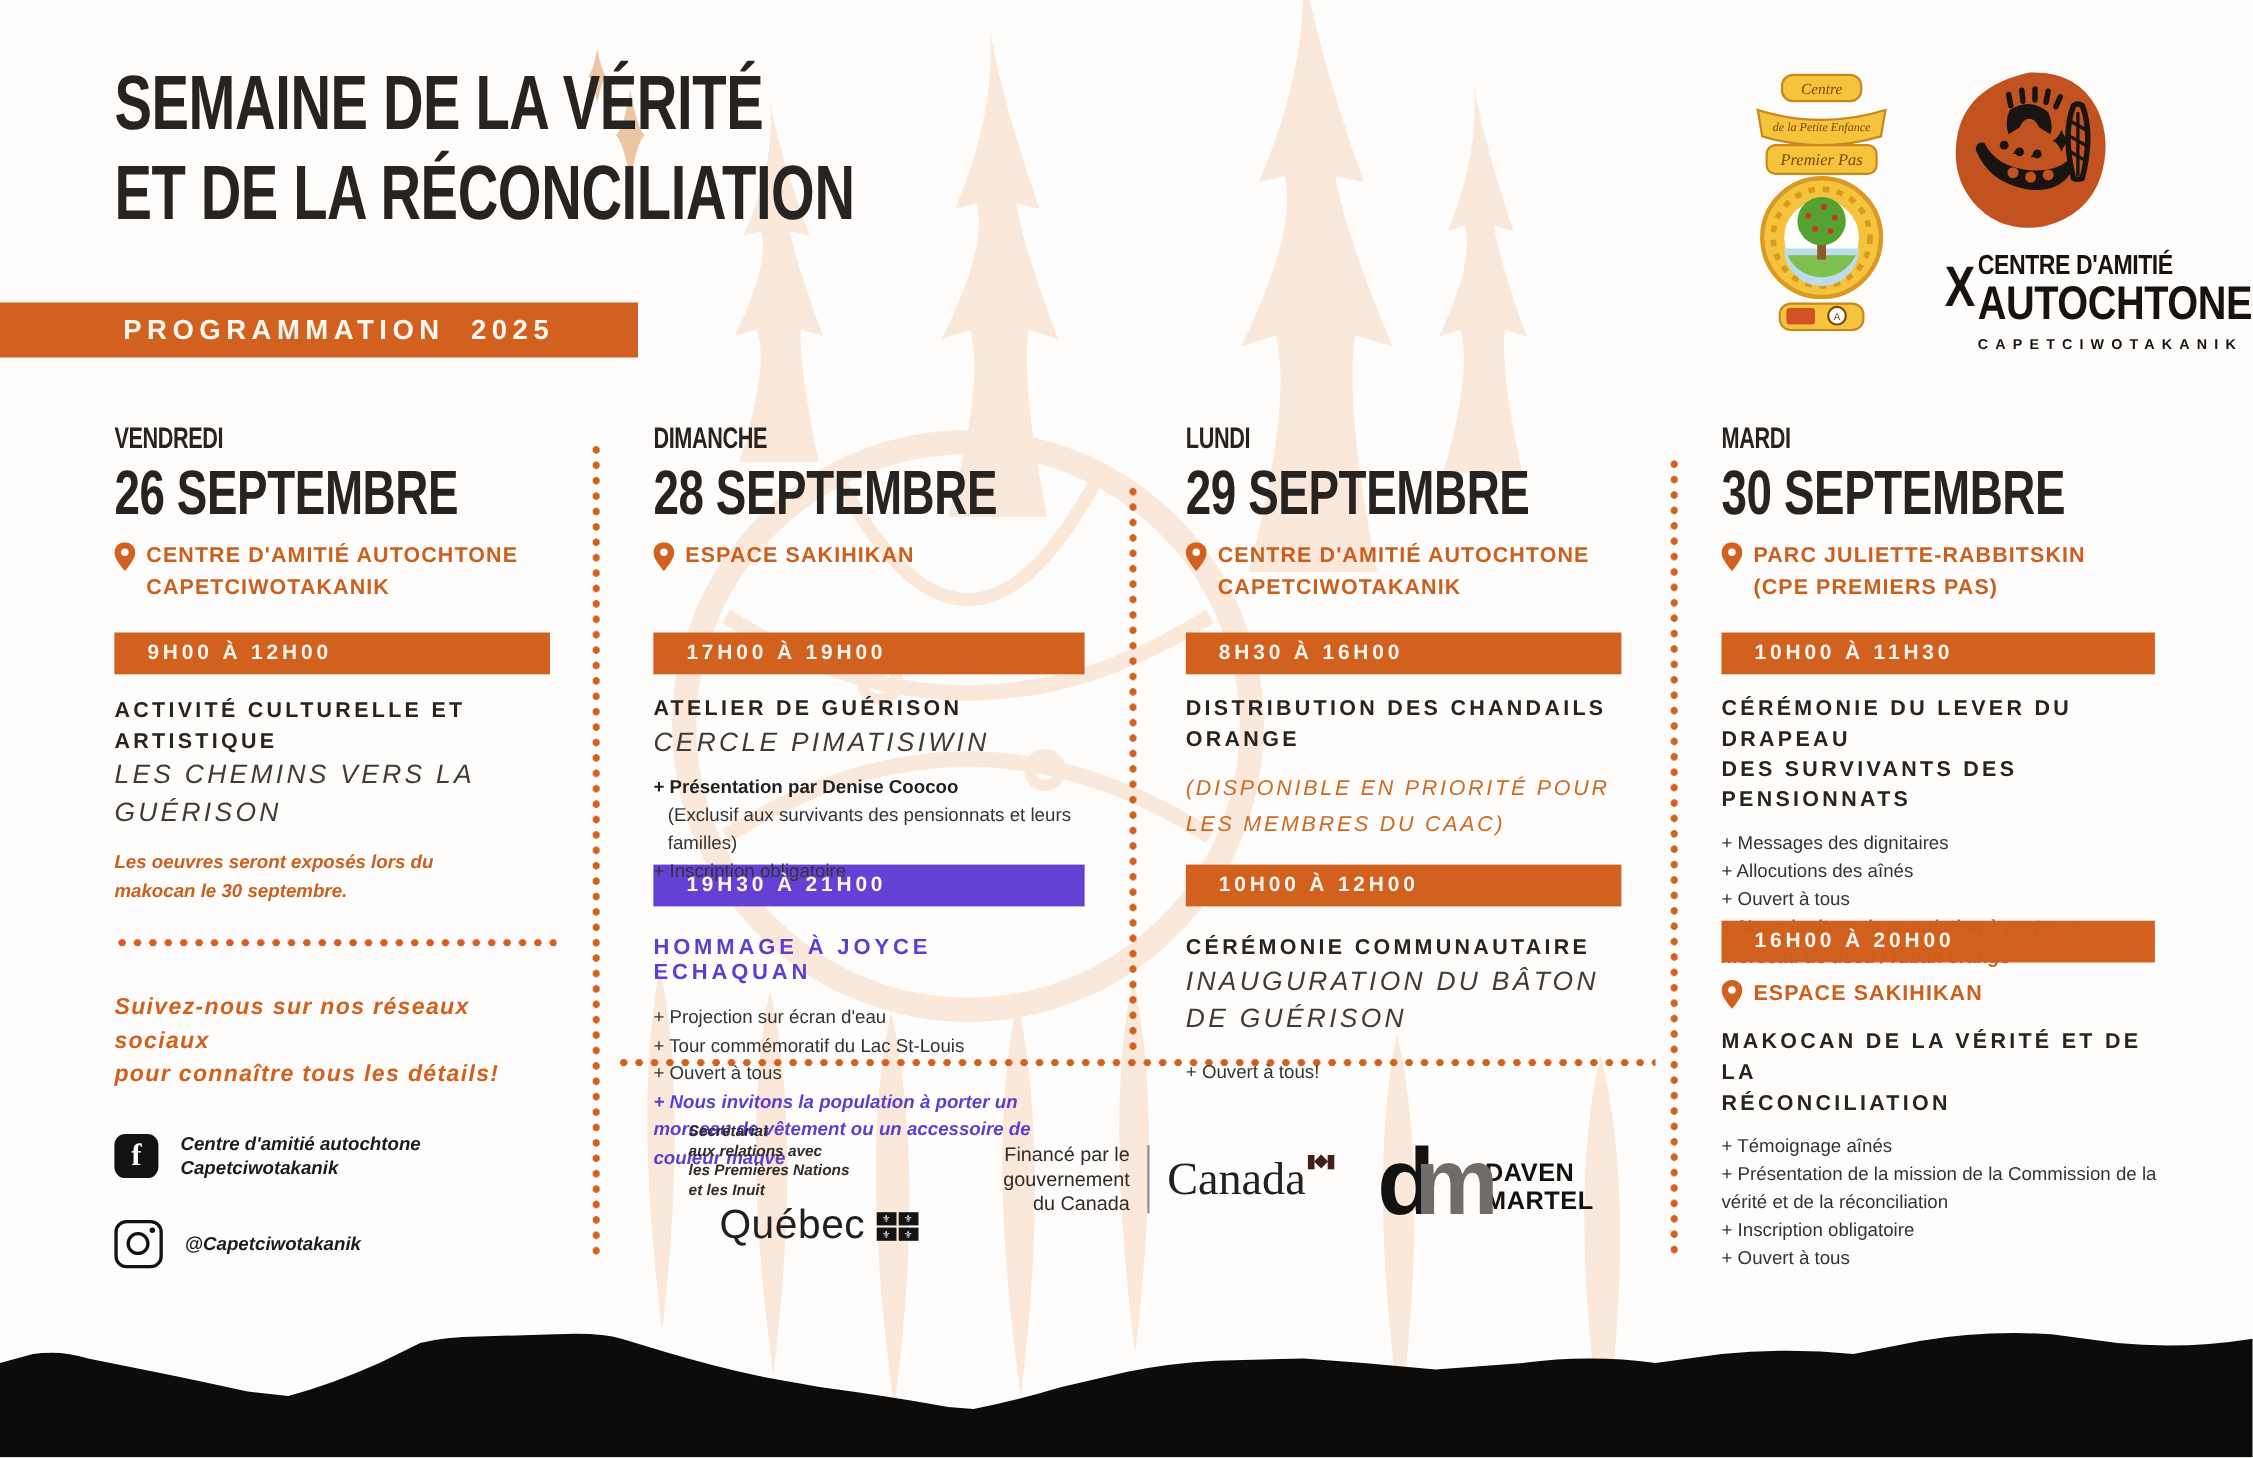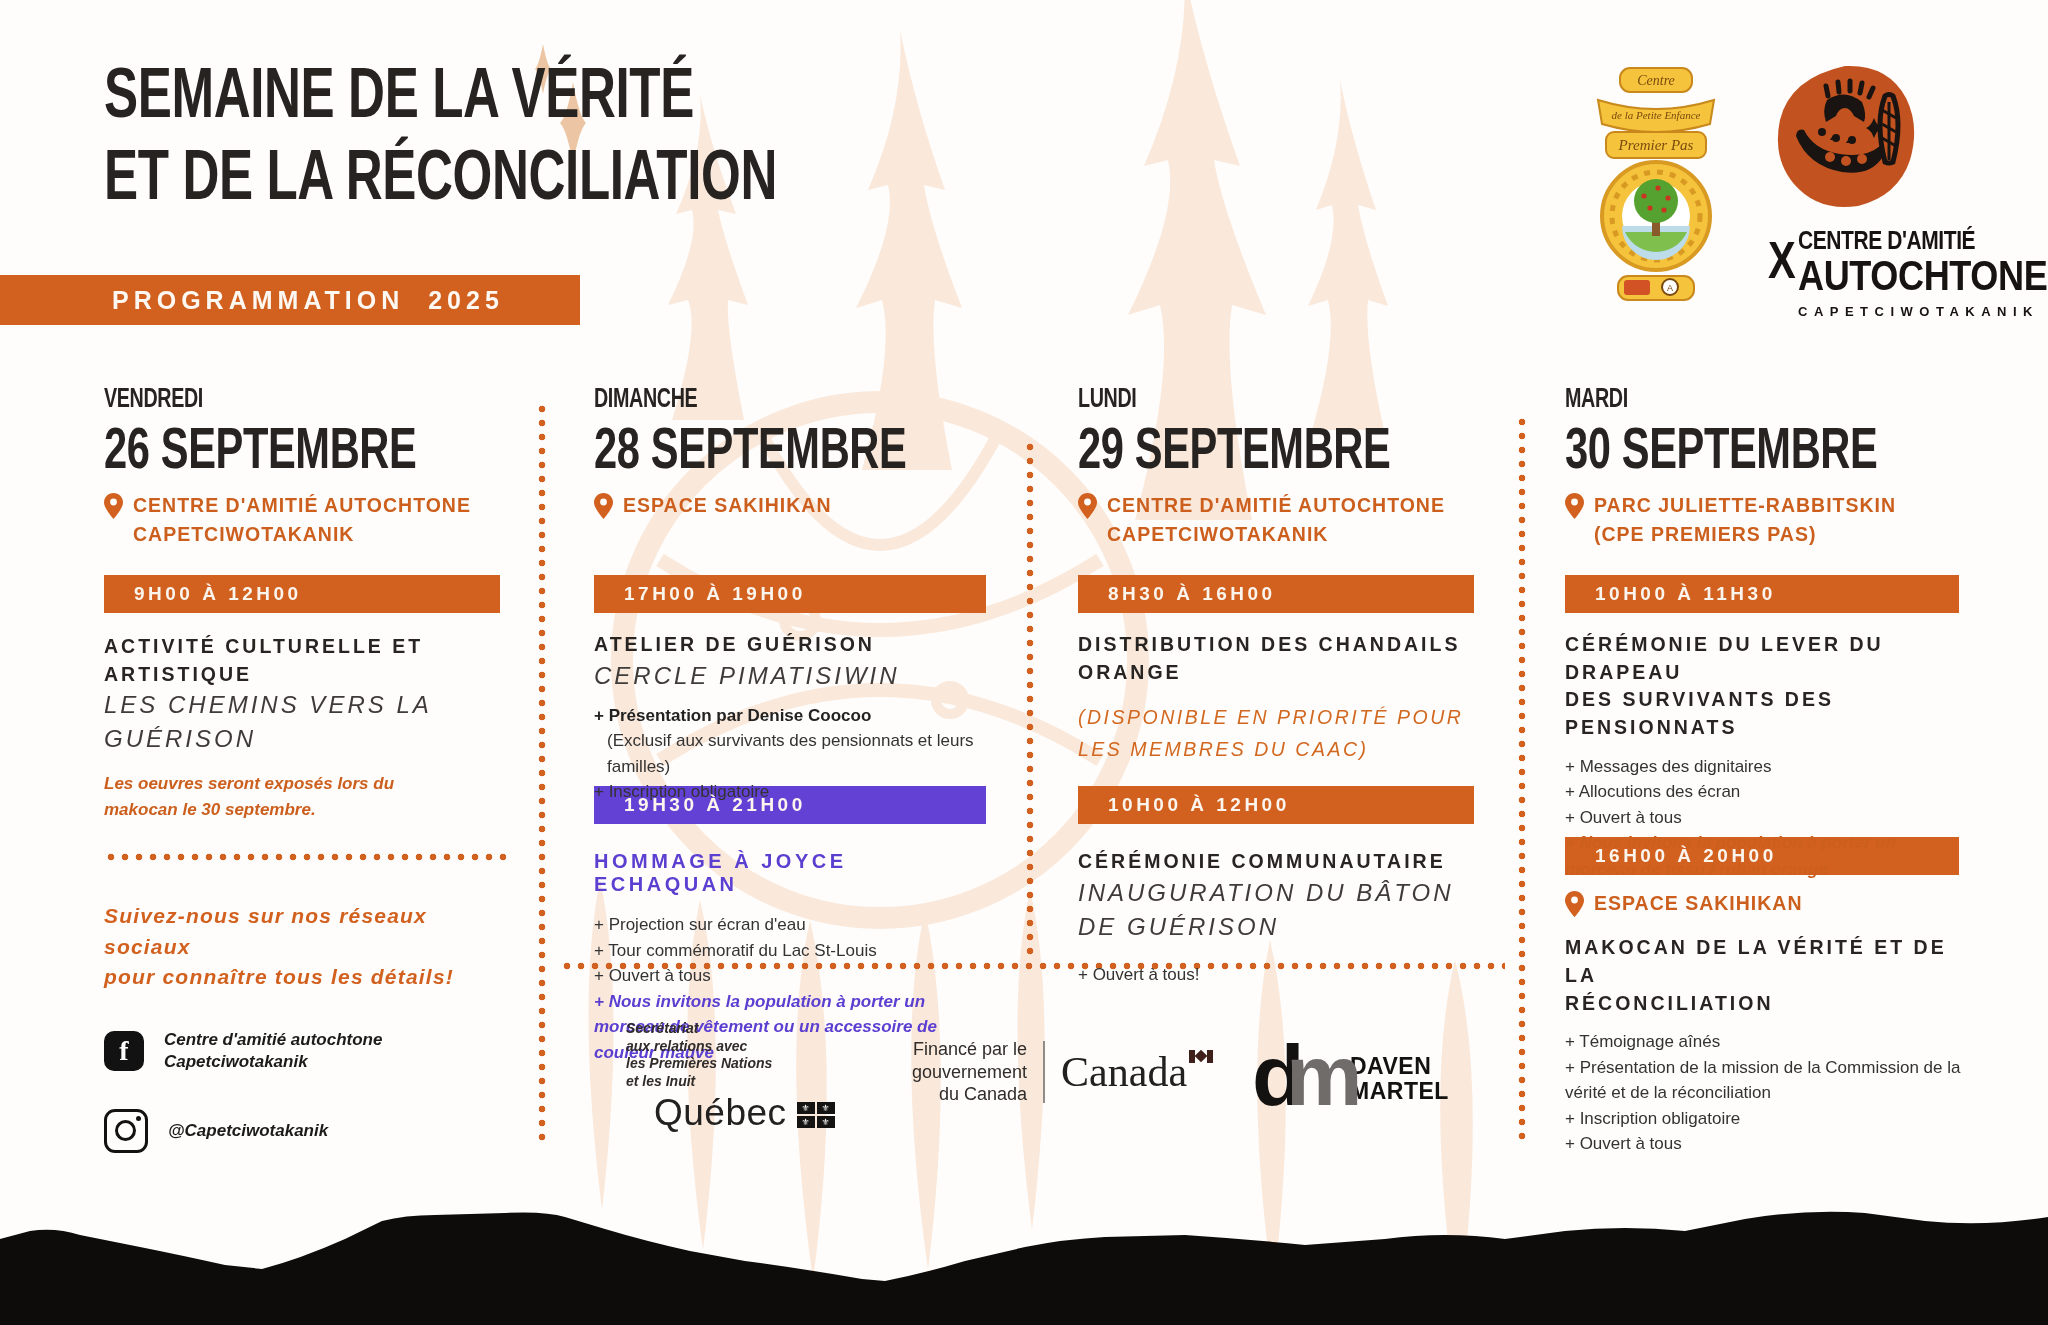--- a/index.html
+++ b/index.html
@@ -317,21 +317,21 @@
     </div>
   </div>
   <div class="time-banner" style="width:394px;">10H00 À 11H30</div>
   <div class="block1 b206">
     <div class="ev-title" style="margin-top:18px;">
       <span>CÉRÉMONIE DU LEVER DU DRAPEAU</span><br>
       <span>DES SURVIVANTS DES PENSIONNATS</span>
     </div>
     <div class="bullets" style="margin-top:12px;">
       <div>+ Messages des dignitaires</div>
-      <div>+ Allocutions des écran</div>
+      <div>+ Allocutions des aînés</div>
       <div>+ Ouvert à tous</div>
       <div class="note-orange" style="margin-top:0;">+ Nous invitons la population à porter un morceau de tissu / ruban orange</div>
     </div>
   </div>
   <div class="time-banner" style="width:394px;">16H00 À 20H00</div>
   <div class="loc" style="margin-top:14px;height:auto;">
     <svg class="pin" width="19" height="26" viewBox="0 0 19 26">
         <path d="M9.5 0 C4.2 0 0 4.2 0 9.4 c0 6.2 9.5 16.6 9.5 16.6 s9.5 -10.4 9.5 -16.6 C19 4.2 14.8 0 9.5 0 Z" fill="#D2611F"></path>
         <circle cx="9.5" cy="9" r="3.4" fill="#FEFDFB"></circle>
       </svg>

